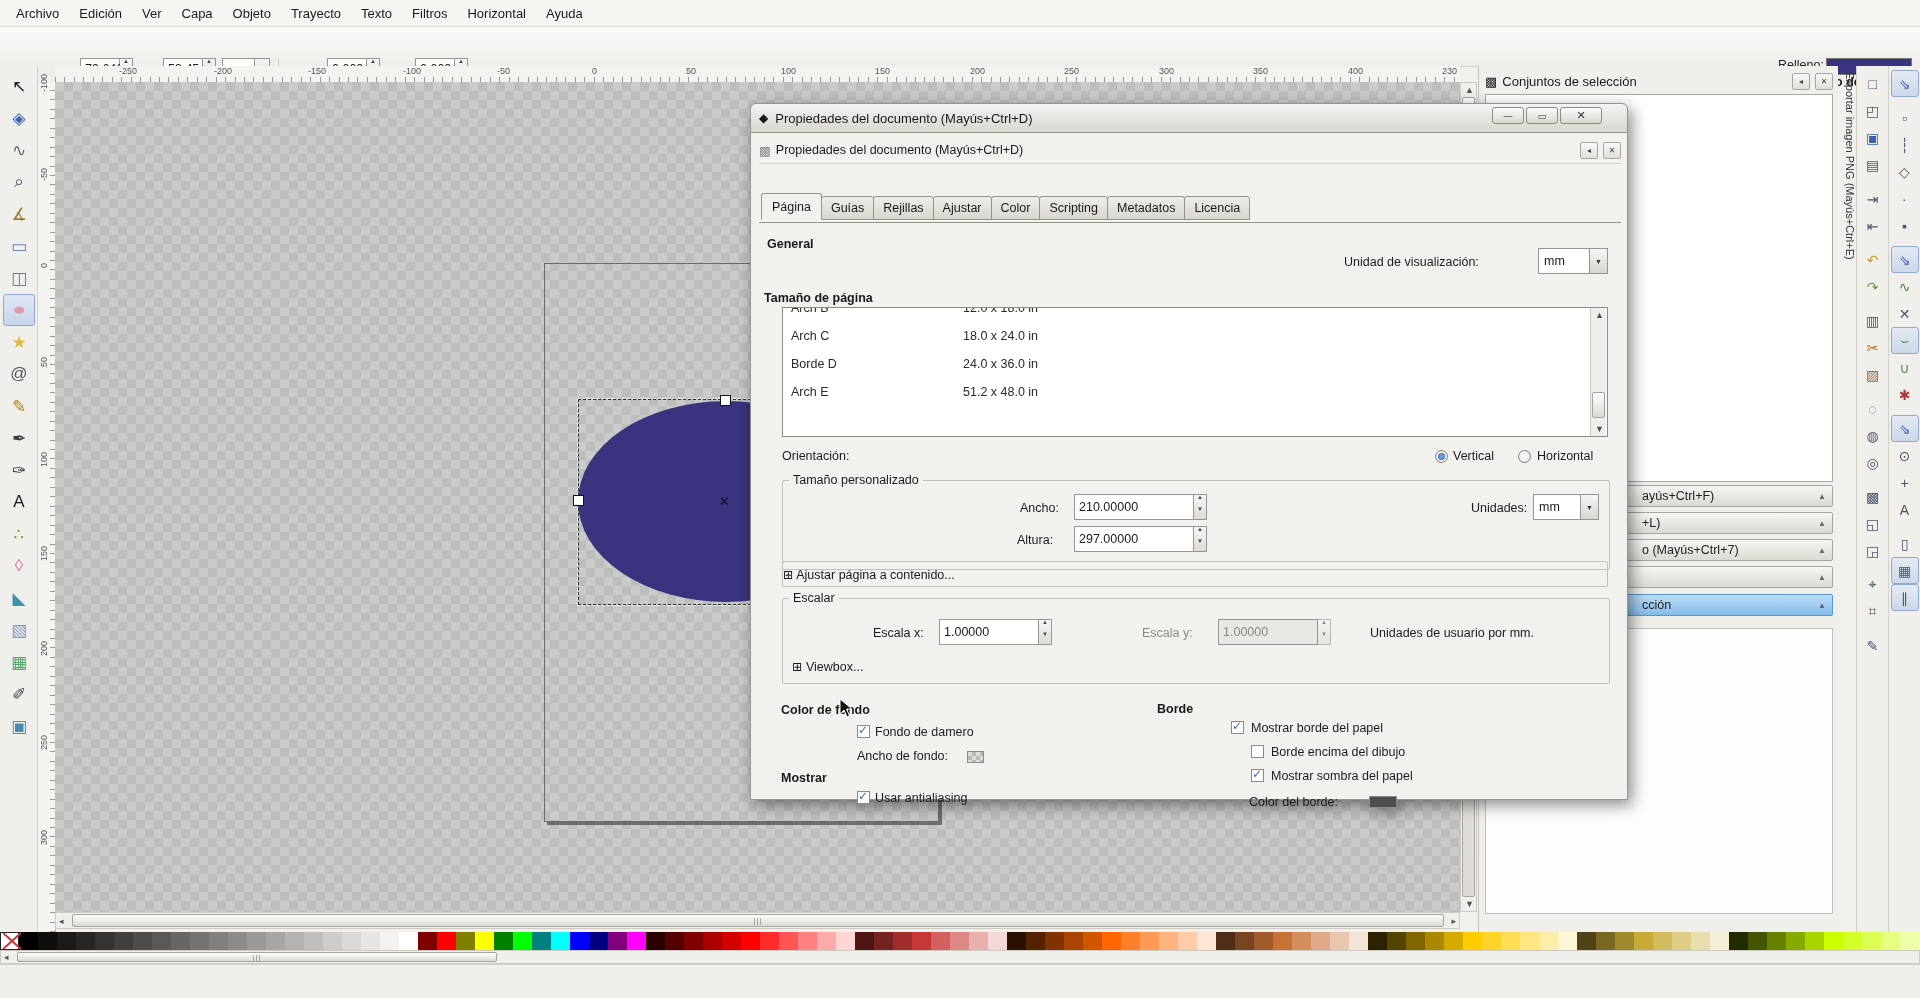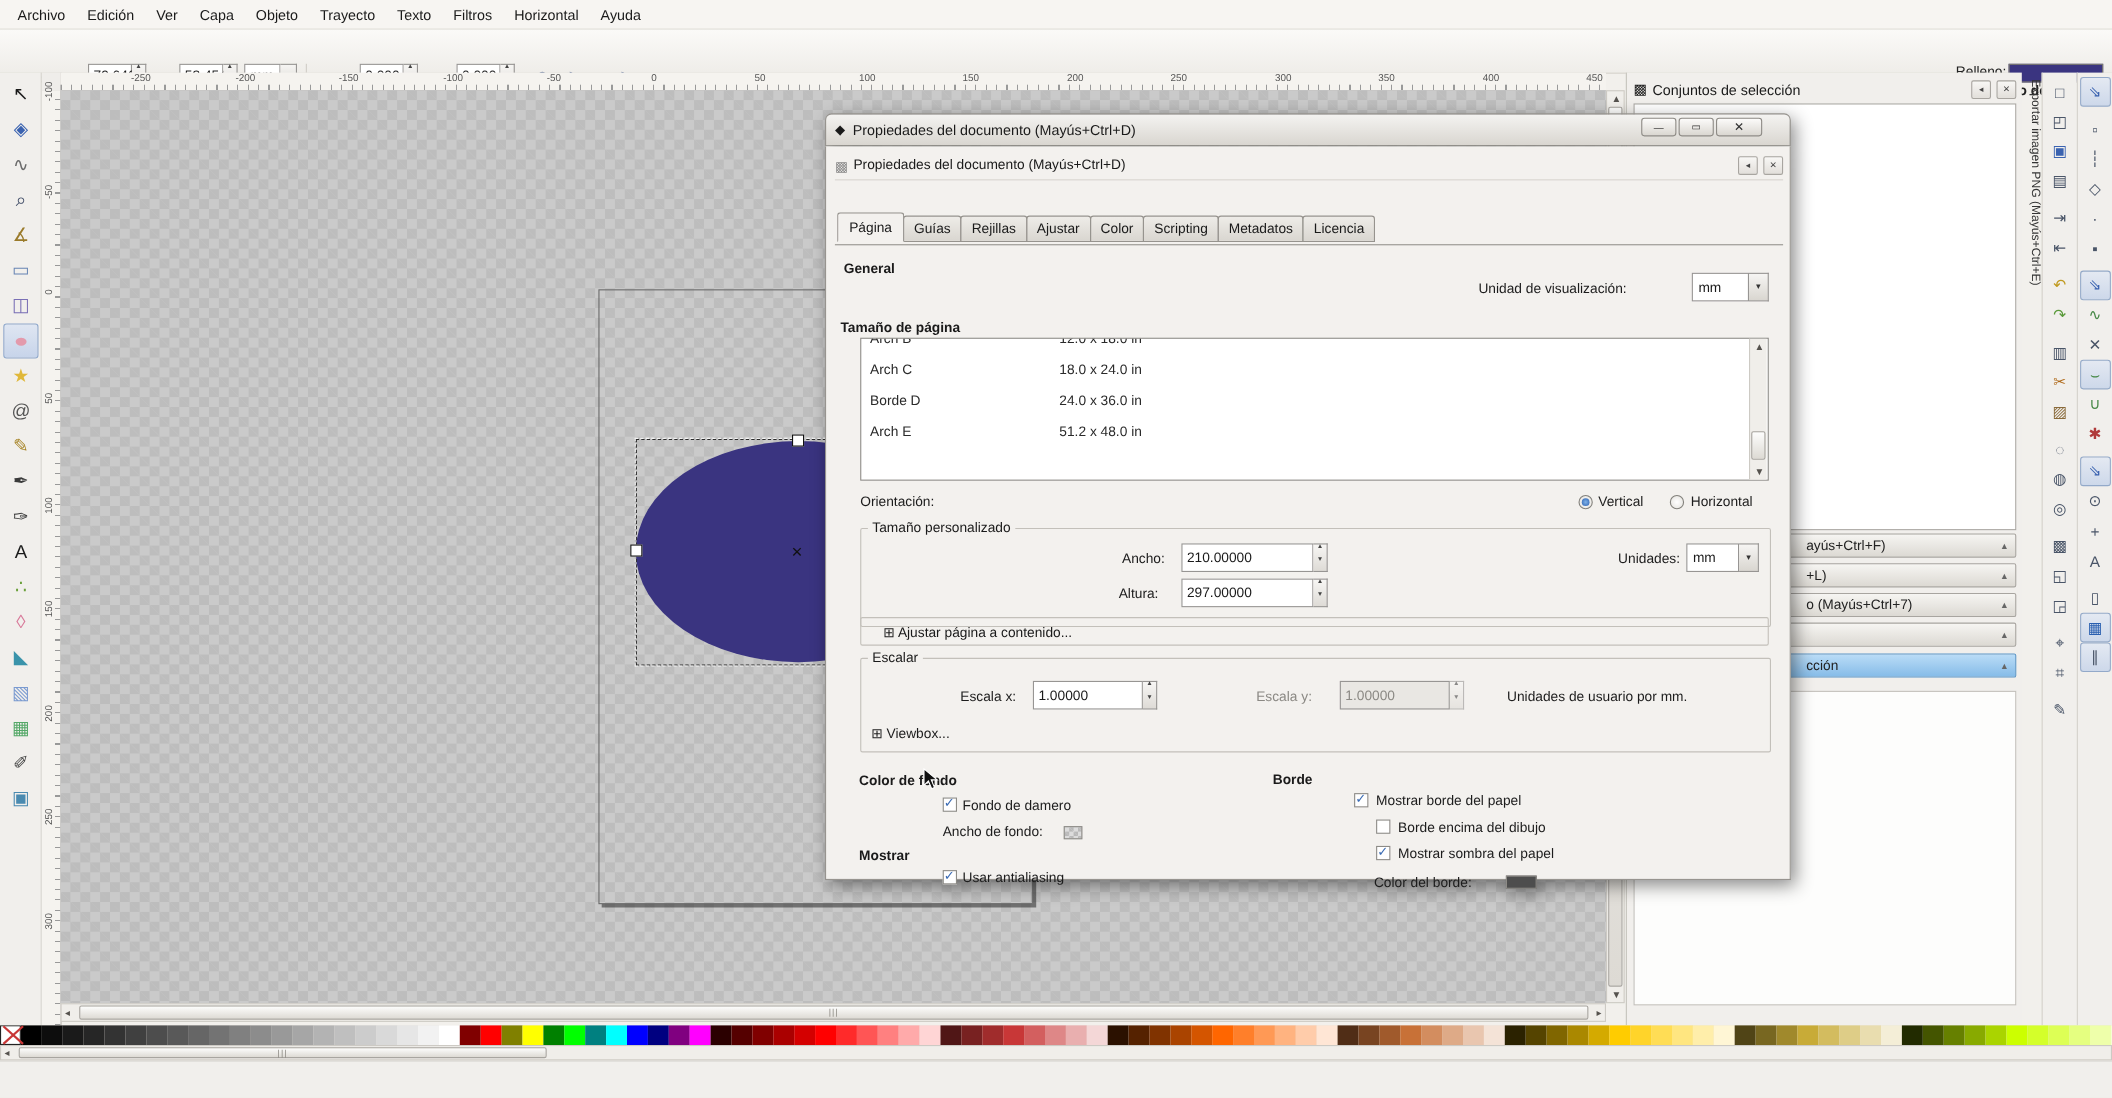--- a/index.html
+++ b/index.html
@@ -74,21 +74,21 @@
   .cb.checked::after{content:"✓";position:absolute;left:0px;top:-3px;font-size:12px;font-weight:bold;color:#3c6cb4;}
   .radio{position:absolute;width:13px;height:13px;border-radius:50%;border:1px solid #82807b;background:radial-gradient(#ffffff,#e3e1dc);box-sizing:border-box;}
   .radio.checked::after{content:"";position:absolute;left:2px;top:2px;width:7px;height:7px;border-radius:50%;background:radial-gradient(#7fb2e8,#2a5fb0);}
   #pslist{position:absolute;left:31px;top:174px;width:826px;height:130px;background:#fff;border:1px solid #8d8b86;box-sizing:border-box;overflow:hidden;}
   .psrow{position:relative;height:28px;font-size:12.5px;color:#2a2a2a;}
   .psrow .nm{position:absolute;left:8px;top:7px;}
   .psrow .sz{position:absolute;left:180px;top:7px;}
   #pssb{position:absolute;left:839px;top:175px;width:16px;height:128px;background:#f0eeea;border-left:1px solid #cdcac4;box-sizing:border-box;}
   .swatch{position:absolute;border:1px solid #8d8b86;box-sizing:border-box;}
   .mini-checker{background-image:linear-gradient(45deg,#b9b9b9 25%,transparent 25%,transparent 75%,#b9b9b9 75%),linear-gradient(45deg,#b9b9b9 25%,transparent 25%,transparent 75%,#b9b9b9 75%);background-color:#dcdcdc;background-size:8px 8px;background-position:0 0,4px 4px;}
-  .expander{position:absolute;border:1px solid #c3c0ba;border-radius:2px;font-size:12.5px;display:flex;align-items:center;padding-left:20px;box-sizing:border-box;}
+  .expander{position:absolute;border:1px solid #c3c0ba;border-radius:2px;font-size:12.5px;display:flex;align-items:center;padding-left:0;box-sizing:border-box;}
   
   #palette{left:0;top:932px;width:1920px;height:18px;display:flex;overflow:hidden;background:#e8e5df;}
   .pswatch{width:19px;height:18px;flex:0 0 19px;}
   .pswatch.none{background:#fff;border:1px solid #222;box-sizing:border-box;position:relative;}
   .pswatch.none::before,.pswatch.none::after{content:"";position:absolute;left:-1px;top:7px;width:24px;height:2px;background:#c83737;}
   .pswatch.none::before{transform:rotate(42deg);}
   .pswatch.none::after{transform:rotate(-42deg);}
   #statusbar{left:0;top:964px;width:1920px;height:34px;background:#f1efec;border-top:1px solid #d4d1cb;font-size:12px;}
   #cursor{left:838px;top:698px;z-index:60;}
 </style>
@@ -229,21 +229,21 @@
       <span class="hrl" style="left: 440px;">-50</span>
       <span class="hrl" style="left: 535px;">0</span>
       <span class="hrl" style="left: 629px;">50</span>
       <span class="hrl" style="left: 724px;">100</span>
       <span class="hrl" style="left: 818px;">150</span>
       <span class="hrl" style="left: 913px;">200</span>
       <span class="hrl" style="left: 1007px;">250</span>
       <span class="hrl" style="left: 1102px;">300</span>
       <span class="hrl" style="left: 1196px;">350</span>
       <span class="hrl" style="left: 1291px;">400</span>
-      <span class="hrl" style="left: 1385px;">450</span>
+      <span class="hrl" style="left: 1385px;">230</span>
     </div>
   <div id="vruler" class="abs">
 
   <span class="vrl" style="top: -8px;">-100</span>
       <span class="vrl" style="top: 86px;">-50</span>
       <span class="vrl" style="top: 181px;">0</span>
       <span class="vrl" style="top: 275px;">50</span>
       <span class="vrl" style="top: 370px;">100</span>
       <span class="vrl" style="top: 464px;">150</span>
       <span class="vrl" style="top: 559px;">200</span>

